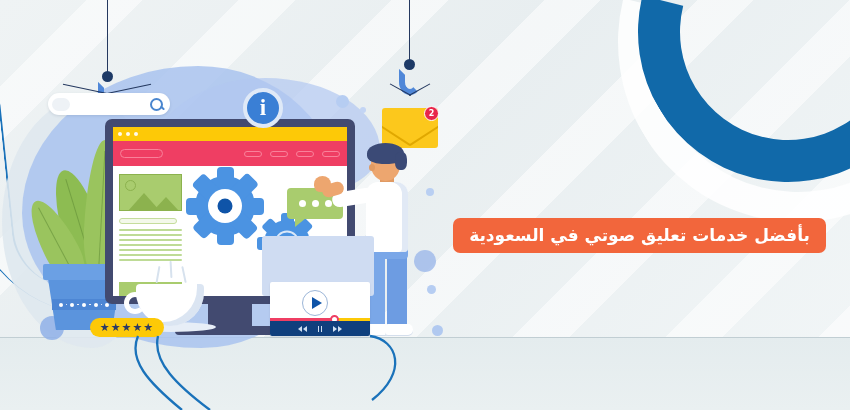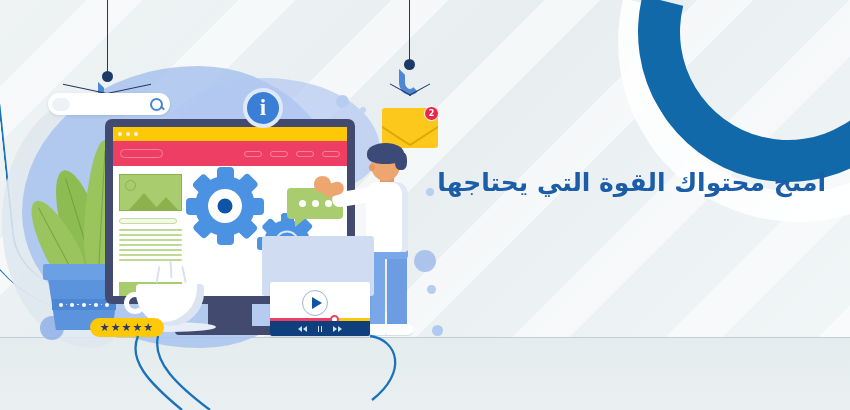--- a/index.html
+++ b/index.html
@@ -526,15 +526,15 @@
   <div class="cupbody"></div>
 
   <div class="starbadge">★★★★★</div>
 
   <svg class="cables" viewBox="0 0 850 410" preserveAspectRatio="none">
     <path d="M138 336 C 128 360, 148 382, 182 410" stroke="#1a72ba" stroke-width="2.3" fill="none"></path>
     <path d="M158 336 C 152 362, 178 386, 210 410" stroke="#1a72ba" stroke-width="2.3" fill="none"></path>
     <path d="M370 336 C 398 340, 408 372, 372 400" stroke="#1a72ba" stroke-width="2.3" fill="none"></path>
   </svg>
 
-  <div class="headline">امنح محتواك القوة التي يحتاجها</div>
+  <div class="subbanner">بأفضل خدمات تعليق صوتي في السعودية</div>
 
 </div>
 
 </body></html>

